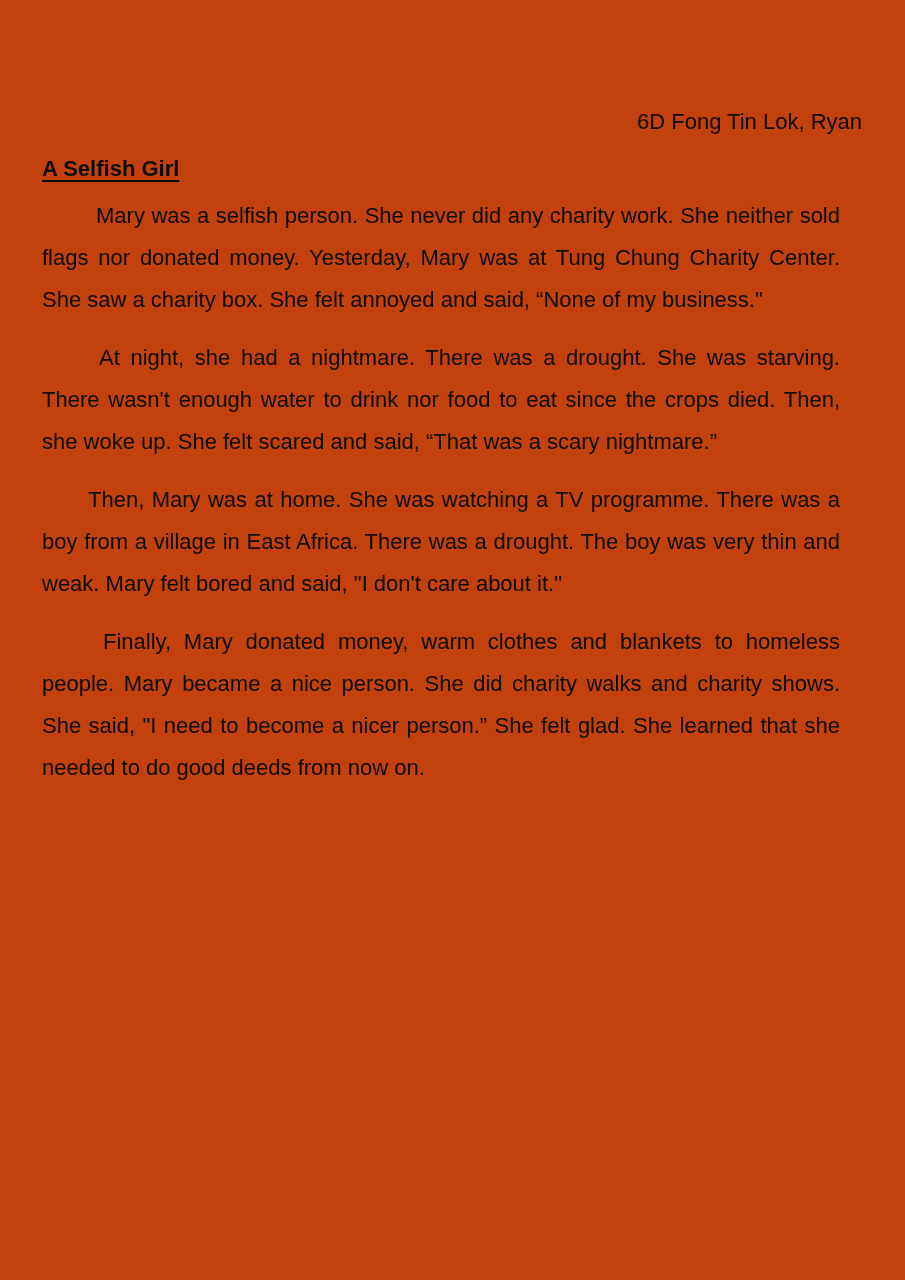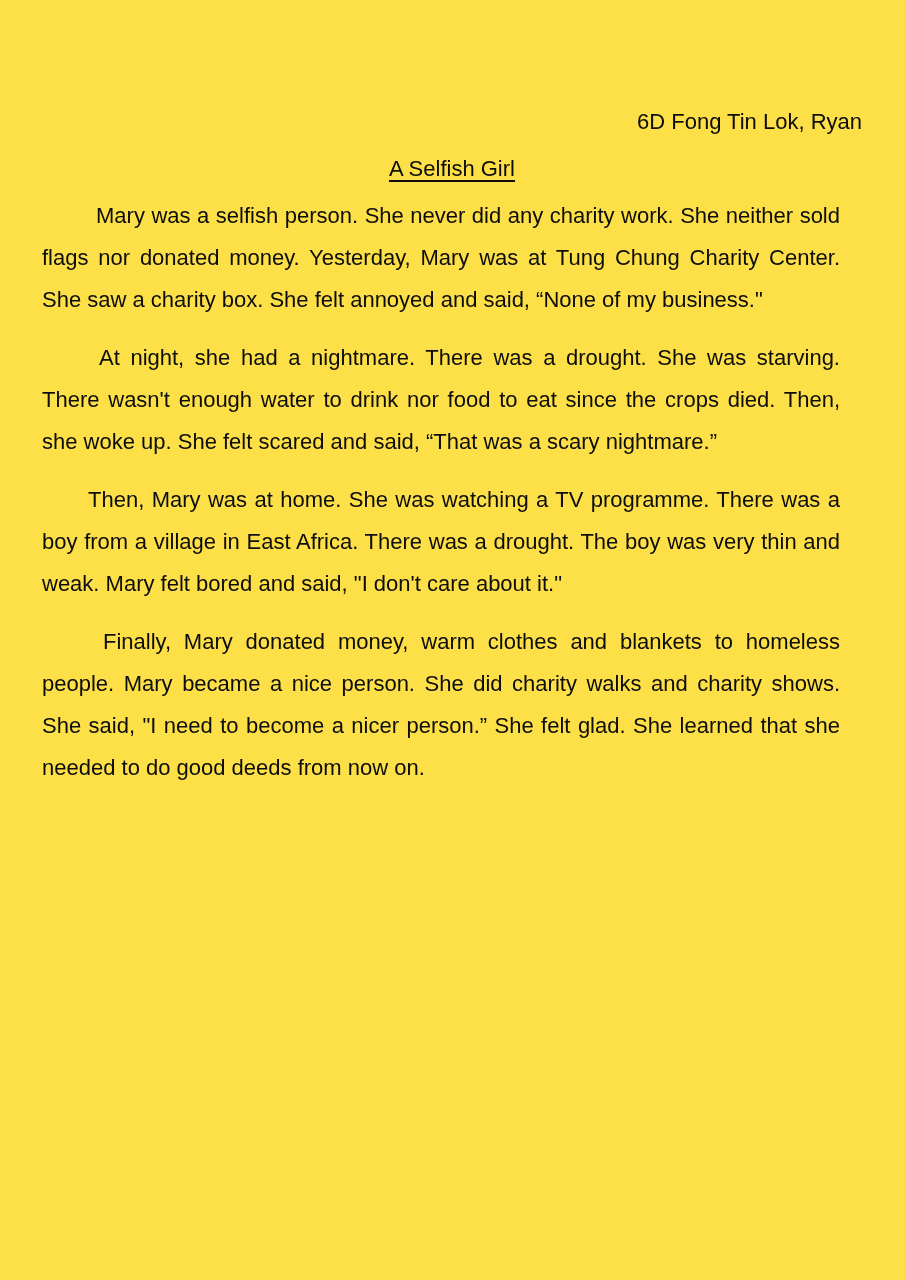--- a/index.html
+++ b/index.html
@@ -4,37 +4,38 @@
 <style>
   html, body {
     margin: 0;
     padding: 0;
     background: #ffffff;
   }
   .page {
     position: relative;
     width: 905px;
     height: 1280px;
-    background: #fde047;
+    background: #c2410c;
     color: #0d0d0d;
     font-family: "Liberation Sans", sans-serif;
     font-size: 22px;
     line-height: 42px;
     box-sizing: border-box;
     padding-top: 101px;
     overflow: hidden;
   }
   .author-line {
     margin: 0 43px 0 42px;
     text-align: right;
     white-space: nowrap;
   }
   .title-line {
     margin: 5px 43px 0 42px;
-    text-align: center;
+    text-align: left;
+    font-weight: bold;
   }
   .title-line .title-text {
     text-decoration: underline;
     text-underline-offset: 4px;
     text-decoration-thickness: 1.5px;
   }
   p.para {
     margin: 0 65px 16px 42px;
     text-align: justify;
     text-align-last: left;

